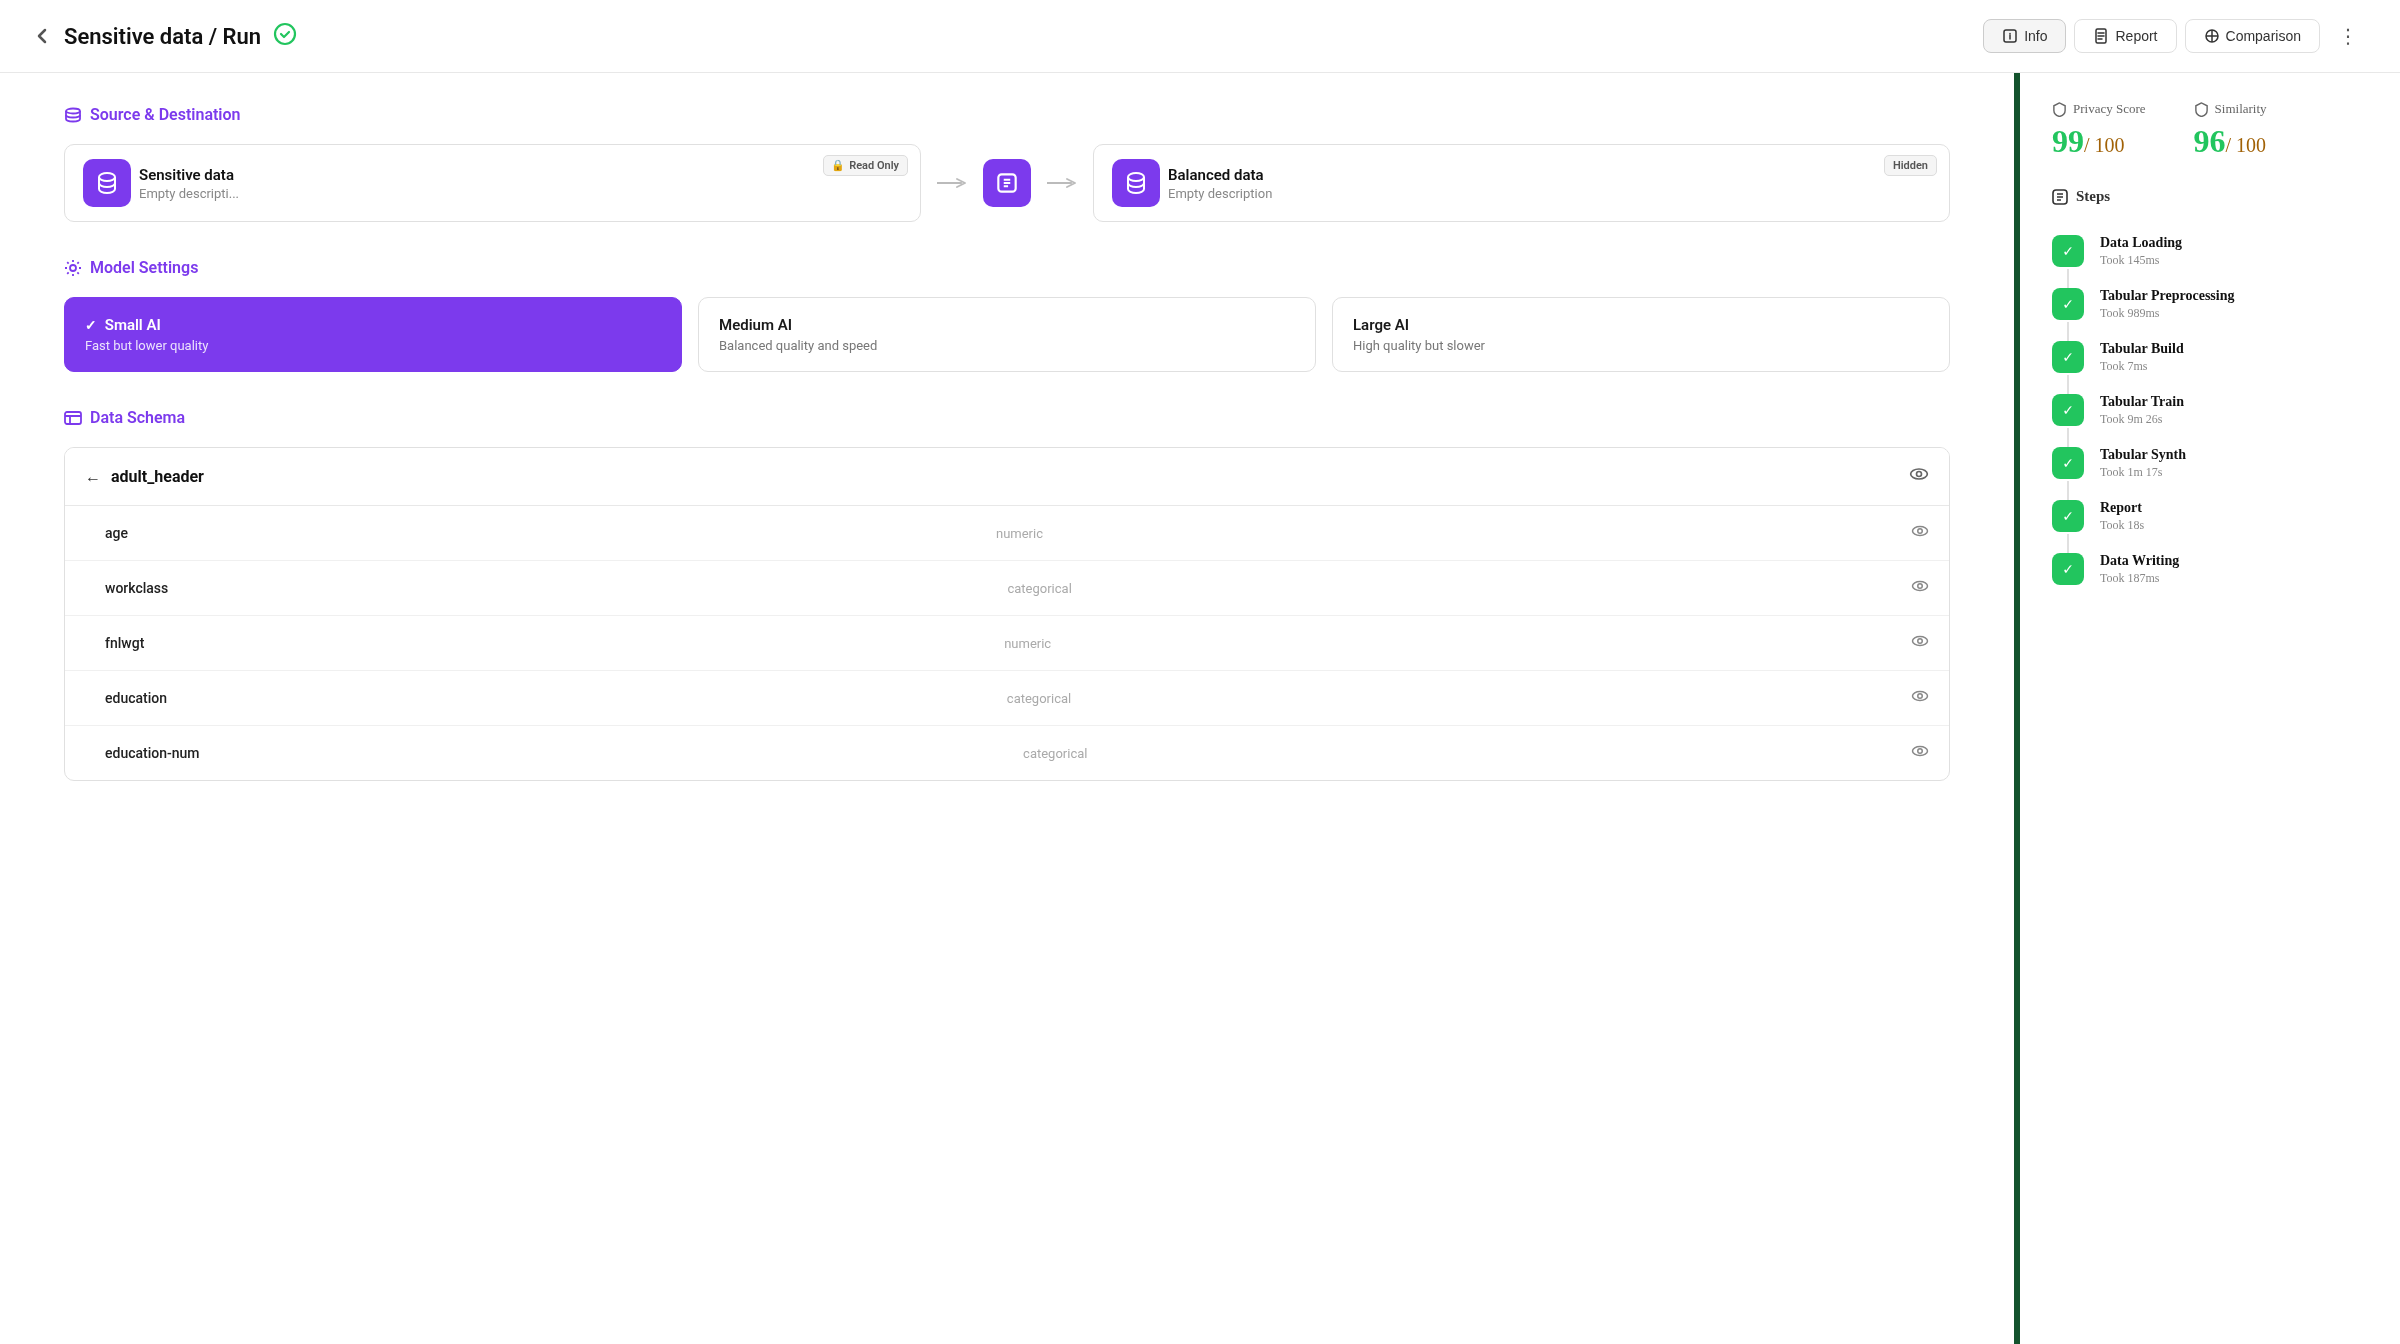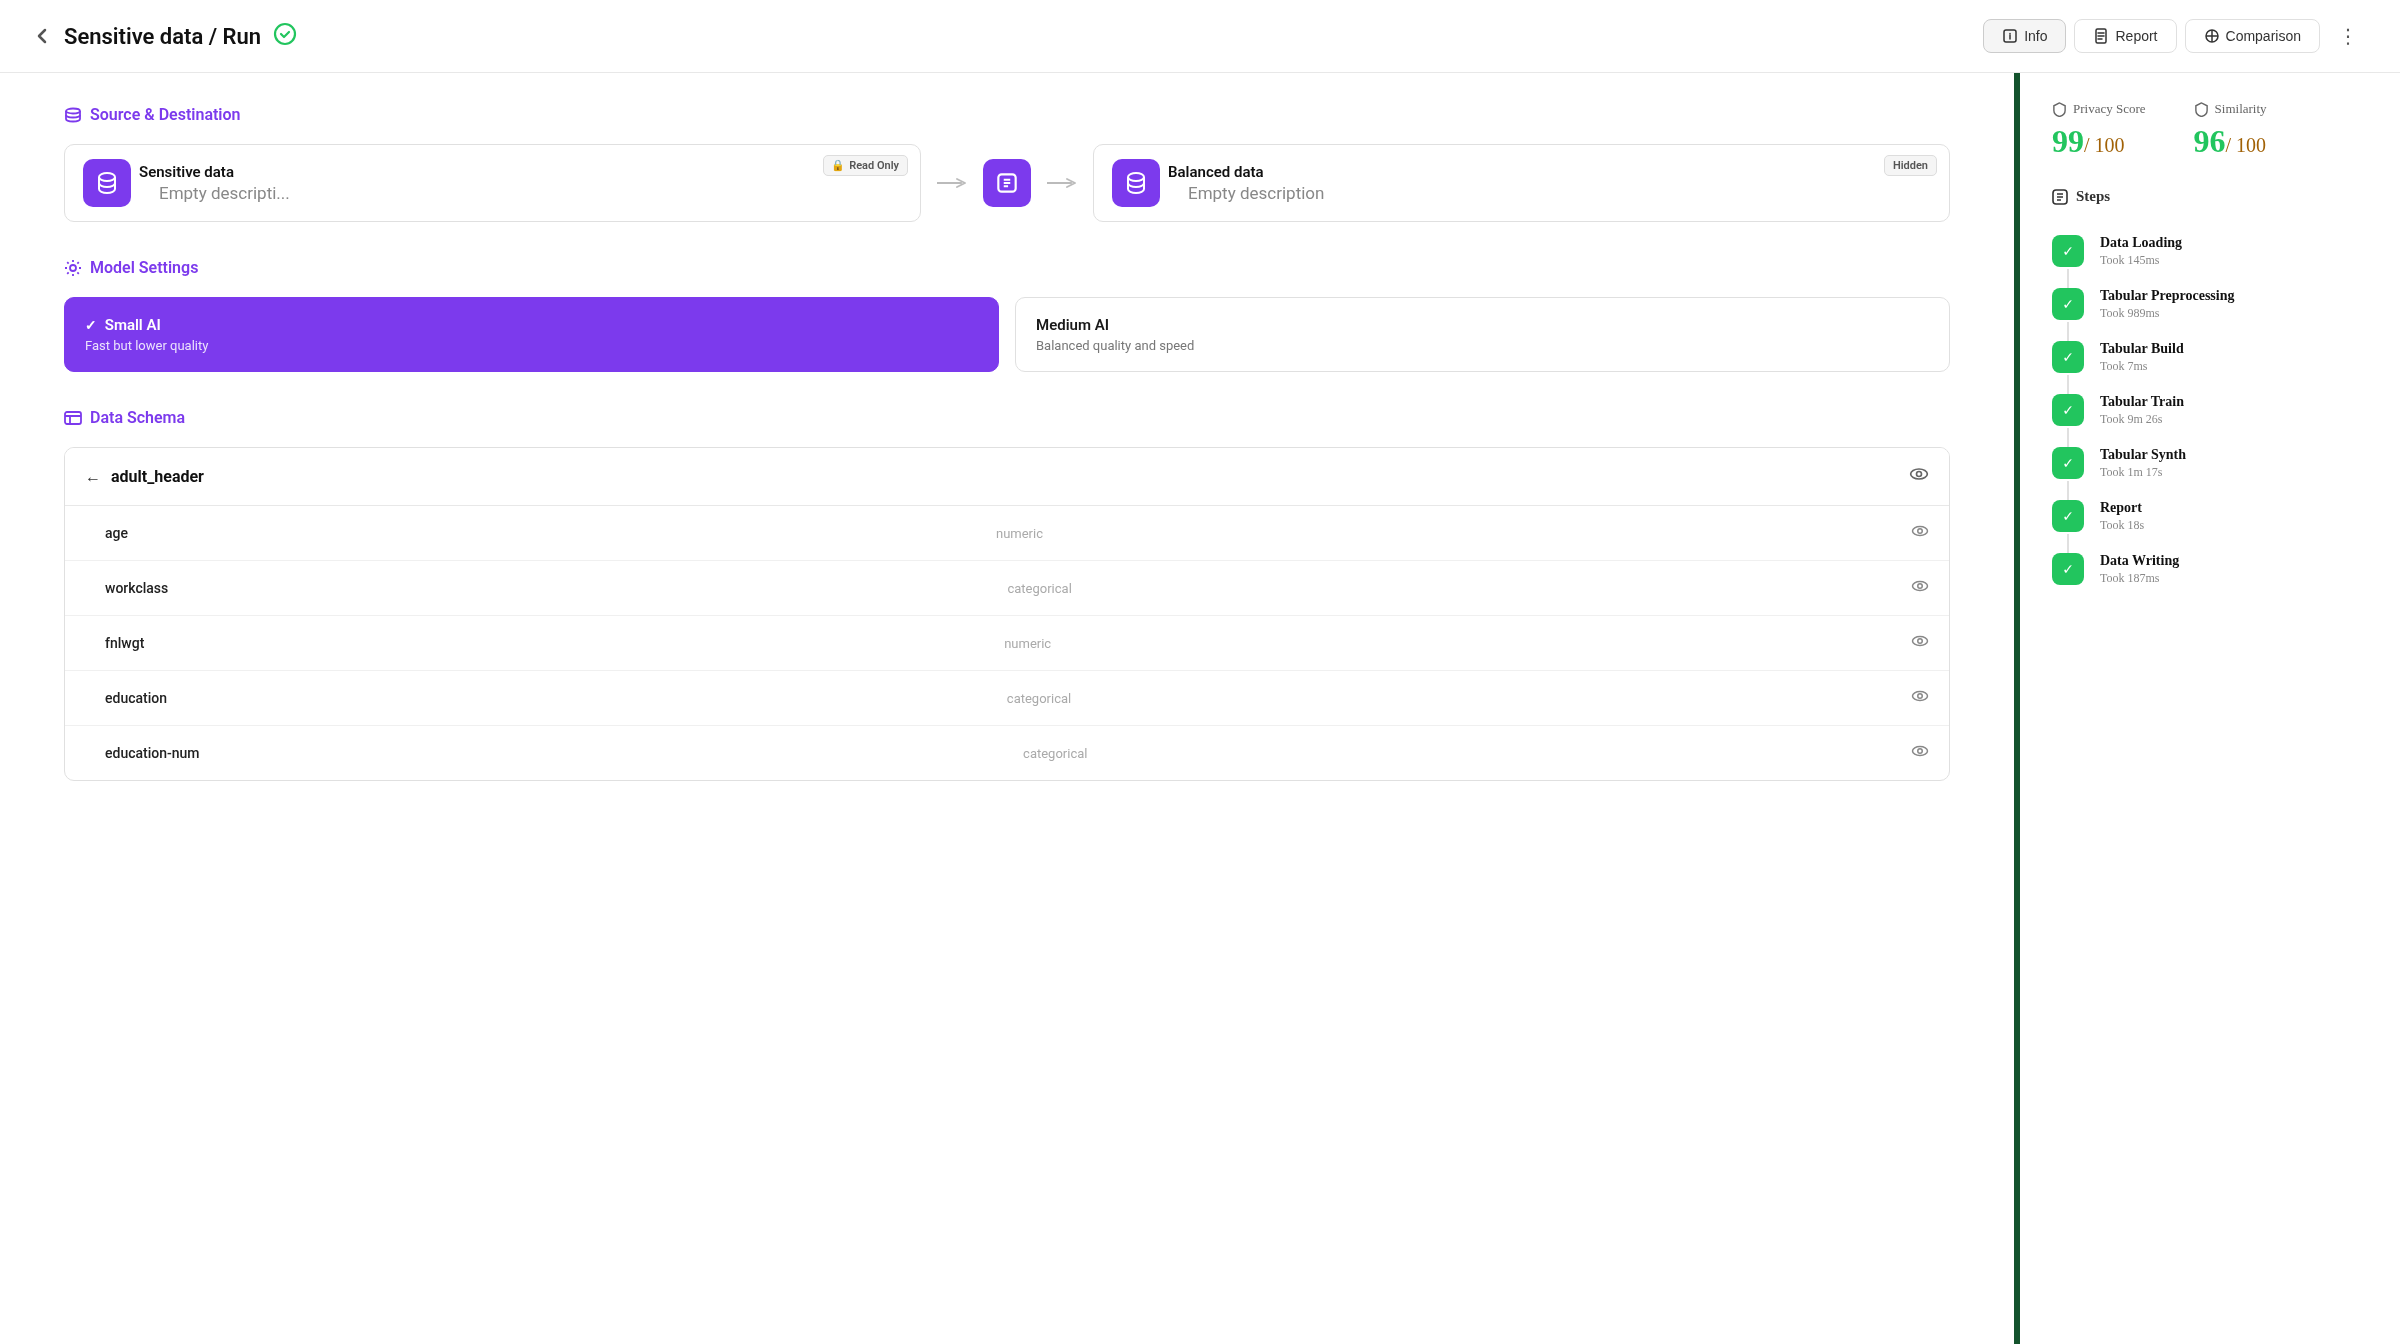--- a/index.html
+++ b/index.html
@@ -44,21 +44,21 @@
       display: flex; align-items: center; gap: 8px;
       border: 1px solid #e0e0e0; border-radius: 10px; padding: 14px 18px;
       flex: 1; position: relative; background: #fff;
     }
     .node-icon {
       width: 48px; height: 48px; border-radius: 10px; background: #7c3aed;
       display: flex; align-items: center; justify-content: center; color: #fff; font-size: 20px; flex-shrink: 0;
     }
     .node-info { flex: 1; }
     .node-name { font-size: 15px; font-weight: 600; color: #111; }
-    .node-desc { font-size: 17px; color: #888; margin-top: 2px; margin-left: 20px; }
+    .node-desc { font-size: 13px; color: #888; margin-top: 2px; }
     .node-badge {
       position: absolute; top: 10px; right: 12px;
       font-size: 11px; font-weight: 600; padding: 3px 8px; border-radius: 5px;
       display: flex; align-items: center; gap: 4px;
     }
     .badge-readonly { background: #f5f5f5; color: #555; border: 1px solid #ddd; }
     .badge-hidden { background: #f5f5f5; color: #555; border: 1px solid #ddd; }
     .arrow-connector { display: flex; align-items: center; color: #bbb; font-size: 22px; flex-shrink: 0; gap: 4px; }
     .process-icon {
       width: 48px; height: 48px; border-radius: 10px; background: #7c3aed;
@@ -257,20 +257,26 @@
             <span class="check-icon">✓</span>
             <span>Small AI</span>
           </div>
           <div class="model-card-desc">Fast but lower quality</div>
         </div>
         <div class="model-card">
           <div class="model-card-header">
             <span>Medium AI</span>
           </div>
           <div class="model-card-desc">Balanced quality and speed</div>
+        </div>
+        <div class="model-card">
+          <div class="model-card-header">
+            <span>Large AI</span>
+          </div>
+          <div class="model-card-desc">High quality but slower</div>
         </div>
       </div>
     </div>
 
     <div class="section">
       <div class="section-title">
         <svg viewBox="0 0 18 18" fill="none" stroke="#7c3aed" stroke-width="1.8">
           <rect x="1" y="3" width="16" height="12" rx="2"></rect>
           <path d="M1 7h16M6 7v8"></path>
         </svg>

